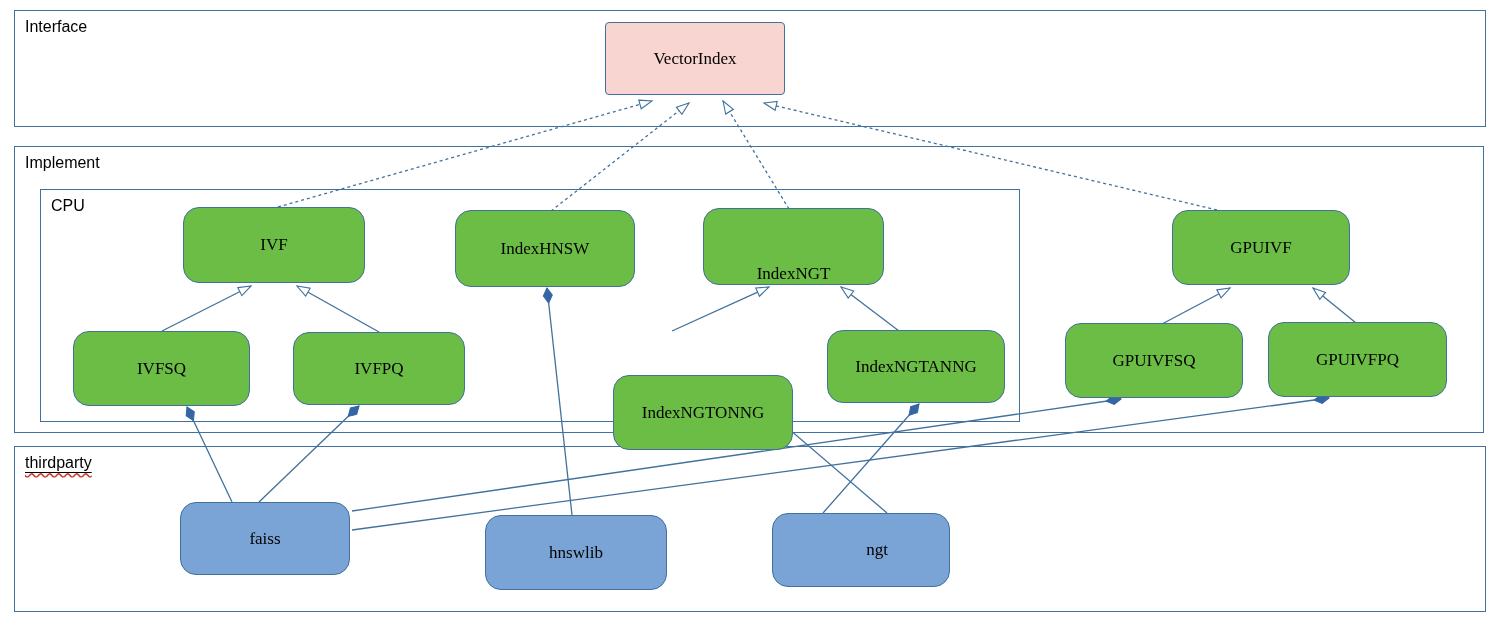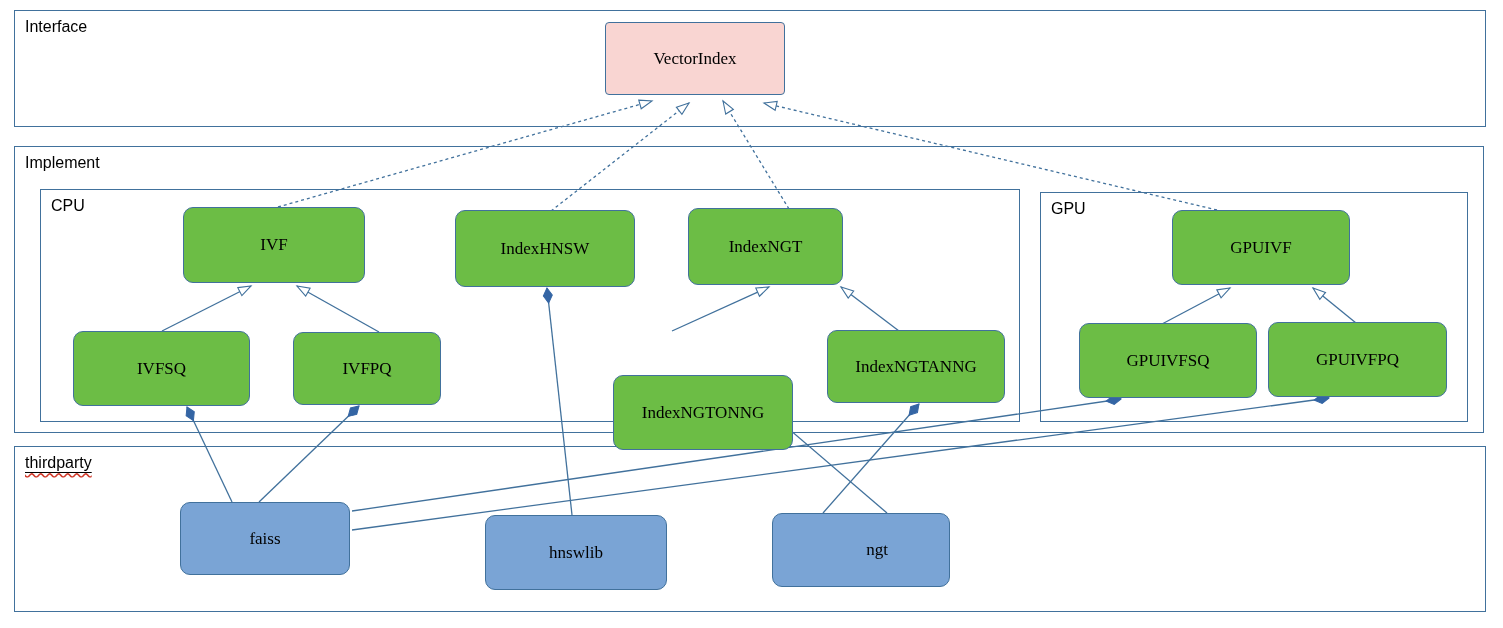--- a/index.html
+++ b/index.html
@@ -12,39 +12,39 @@
     box-sizing:border-box;z-index:0;
   }
   .section-label{
     position:absolute;top:7px;left:10px;font-size:16px;color:#000;
     font-family:"Liberation Sans",sans-serif;white-space:nowrap;
   }
   .squiggle{ text-decoration:underline wavy #d03a2b; text-underline-offset:4px; }
   .squiggle > span{ text-decoration:underline solid #000;text-align:center; }
   #edges{ position:absolute;left:0;top:0;z-index:1; }
   .node{
-    position:absolute;z-index:2;border:1.5px solid #41719C;border-radius:10px;
+    position:absolute;z-index:2;border:1.5px solid #41719C;border-radius:16px;
     box-sizing:border-box;display:flex;align-items:center;justify-content:center;
     font-family:"Liberation Serif",serif;font-size:17px;color:#000;
   }
   .node-green{ background:#6CBD45; }
   .node-pink { background:#F9D5D2; border-radius:4px; }
   .node-blue { background:#7AA4D5; }
 
   
   #node-vectorindex{left:605px;top:22px;width:180px;height:73px;}
   #node-ivf{left:183px;top:207px;width:182px;height:76px;}
   #node-indexhnsw{left:455px;top:210px;width:180px;height:77px;}
-  #node-indexngt{left:688px;top:208px;width:155px;height:77px;}
+  #node-indexngt{left:703px;top:208px;width:181px;height:77px;align-items:flex-end;}
   #node-ivfsq{left:73px;top:331px;width:177px;height:75px;}
-  #node-ivfpq{left:293px;top:332px;width:148px;height:73px;}
+  #node-ivfpq{left:293px;top:332px;width:172px;height:73px;}
   #node-indexngtonng{left:613px;top:330px;width:180px;height:75px;margin-top:45px;}
   #node-indexngtanng{left:827px;top:330px;width:178px;height:73px;}
   #node-gpuivf{left:1172px;top:210px;width:178px;height:75px;}
-  #node-gpuivfsq{left:1065px;top:323px;width:178px;height:75px;margin-left:14px;}
+  #node-gpuivfsq{left:1065px;top:323px;width:178px;height:75px;}
   #node-gpuivfpq{left:1268px;top:322px;width:179px;height:75px;}
   #node-faiss{left:180px;top:502px;width:170px;height:73px;}
   #node-hnswlib{left:485px;top:515px;width:182px;height:75px;}
   #node-ngt{left:772px;top:513px;width:178px;height:74px;padding-left:32px;}
 
   
   #section-interface{left:14px;top:10px;width:1472px;height:117px;padding-left:12px;}
   #section-implement{left:14px;top:146px;width:1470px;height:287px;}
   #section-cpu{left:40px;top:189px;width:980px;height:233px;}
   #section-gpu{left:1040px;top:192px;width:428px;height:230px;}
@@ -59,23 +59,20 @@
 <div id="canvas">
 
   <div class="section" id="section-interface">
     <span class="section-label">Interface</span>
   </div>
   <div class="section" id="section-implement">
     <span class="section-label">Implement</span>
   </div>
   <div class="section" id="section-cpu">
     <span class="section-label">CPU</span>
-  </div>
-  <div class="section" id="section-gpu">
-    <span class="section-label">GPU</span>
   </div>
   <div class="section" id="section-thirdparty">
     <span class="section-label squiggle"><span>thirdparty</span></span>
   </div>
 
   <svg id="edges" width="1503" height="628" viewBox="0 0 1503 628">
     <defs>
       <marker id="tri" markerUnits="userSpaceOnUse" markerWidth="16" markerHeight="13" refX="14" refY="6" orient="auto">
         <path d="M1.5,1.5 L14,6 L1.5,10.5 Z" fill="#ffffff" stroke="#41719C" stroke-width="1.1"></path>
       </marker>

